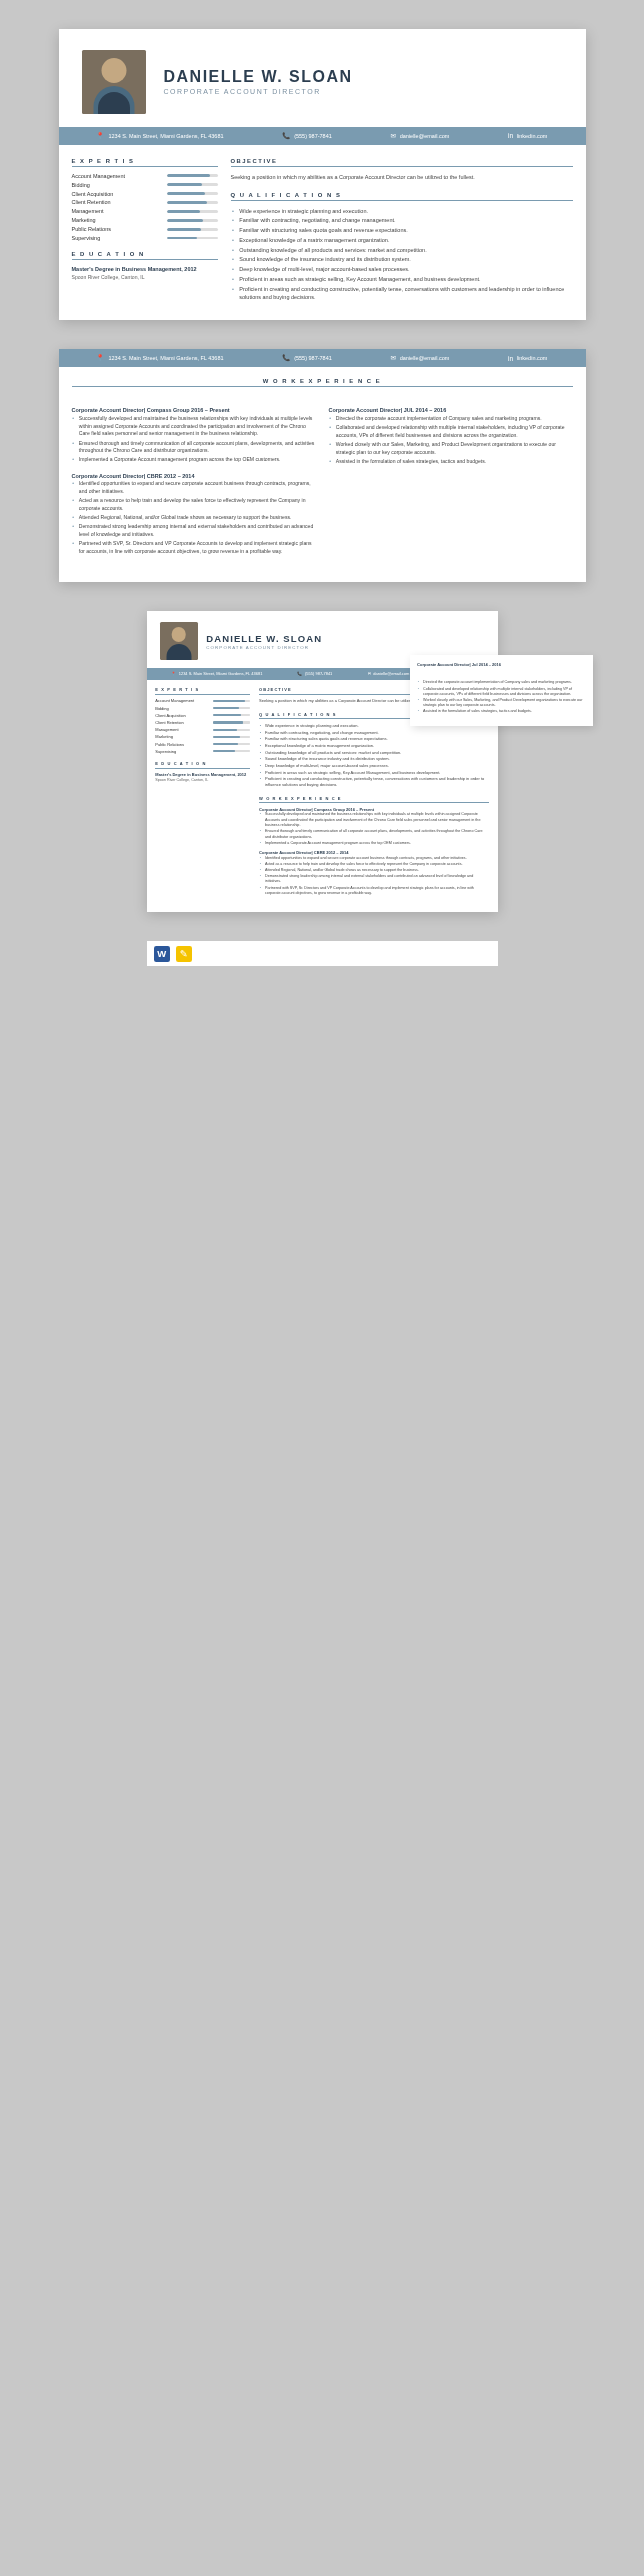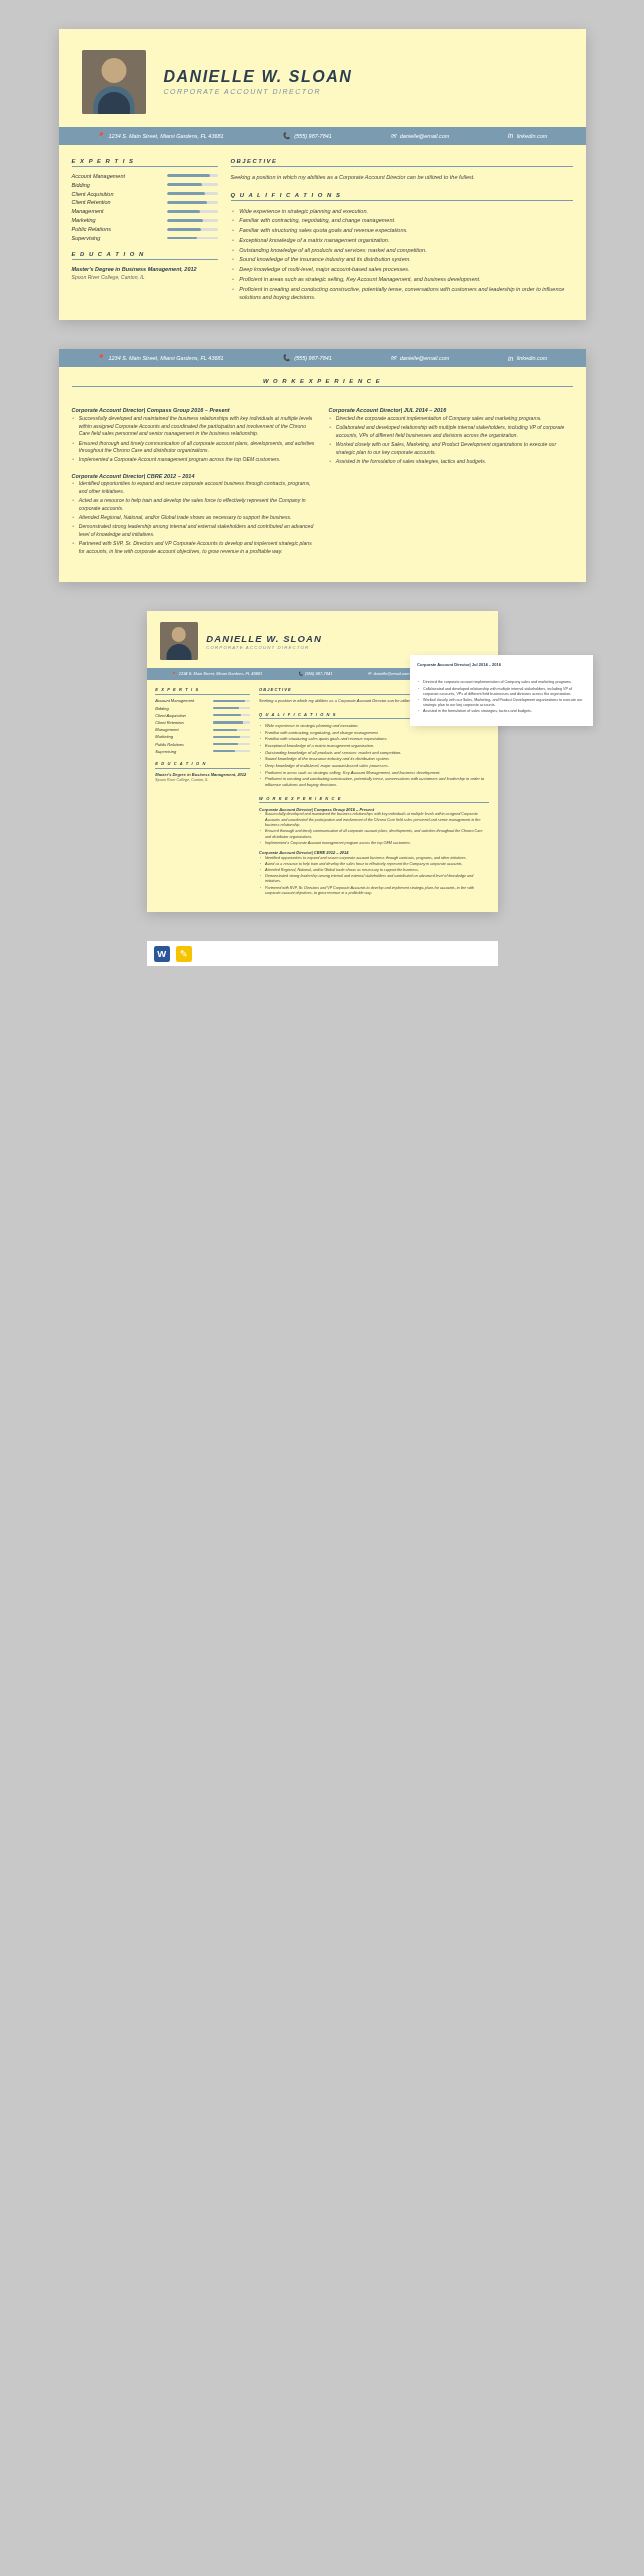--- a/index.html
+++ b/index.html
@@ -13,25 +13,24 @@
     .page-wrapper {
       display: flex;
       flex-direction: column;
       align-items: center;
       padding: 29px 44px;
       gap: 29px;
     }
 
     
     .resume-page {
-      background: #fef9c3;
+      background: #ffffff;
       width: 527px;
       box-shadow: 0 2.9px 13px rgba(0,0,0,0.18);
       position: relative;
-      font-style: italic;
     }
 
     .resume-header {
       display: flex;
       align-items: center;
       padding: 20.5px 23.4px 13px 23.4px;
       gap: 17.6px;
       border-bottom: none;
     }
 

